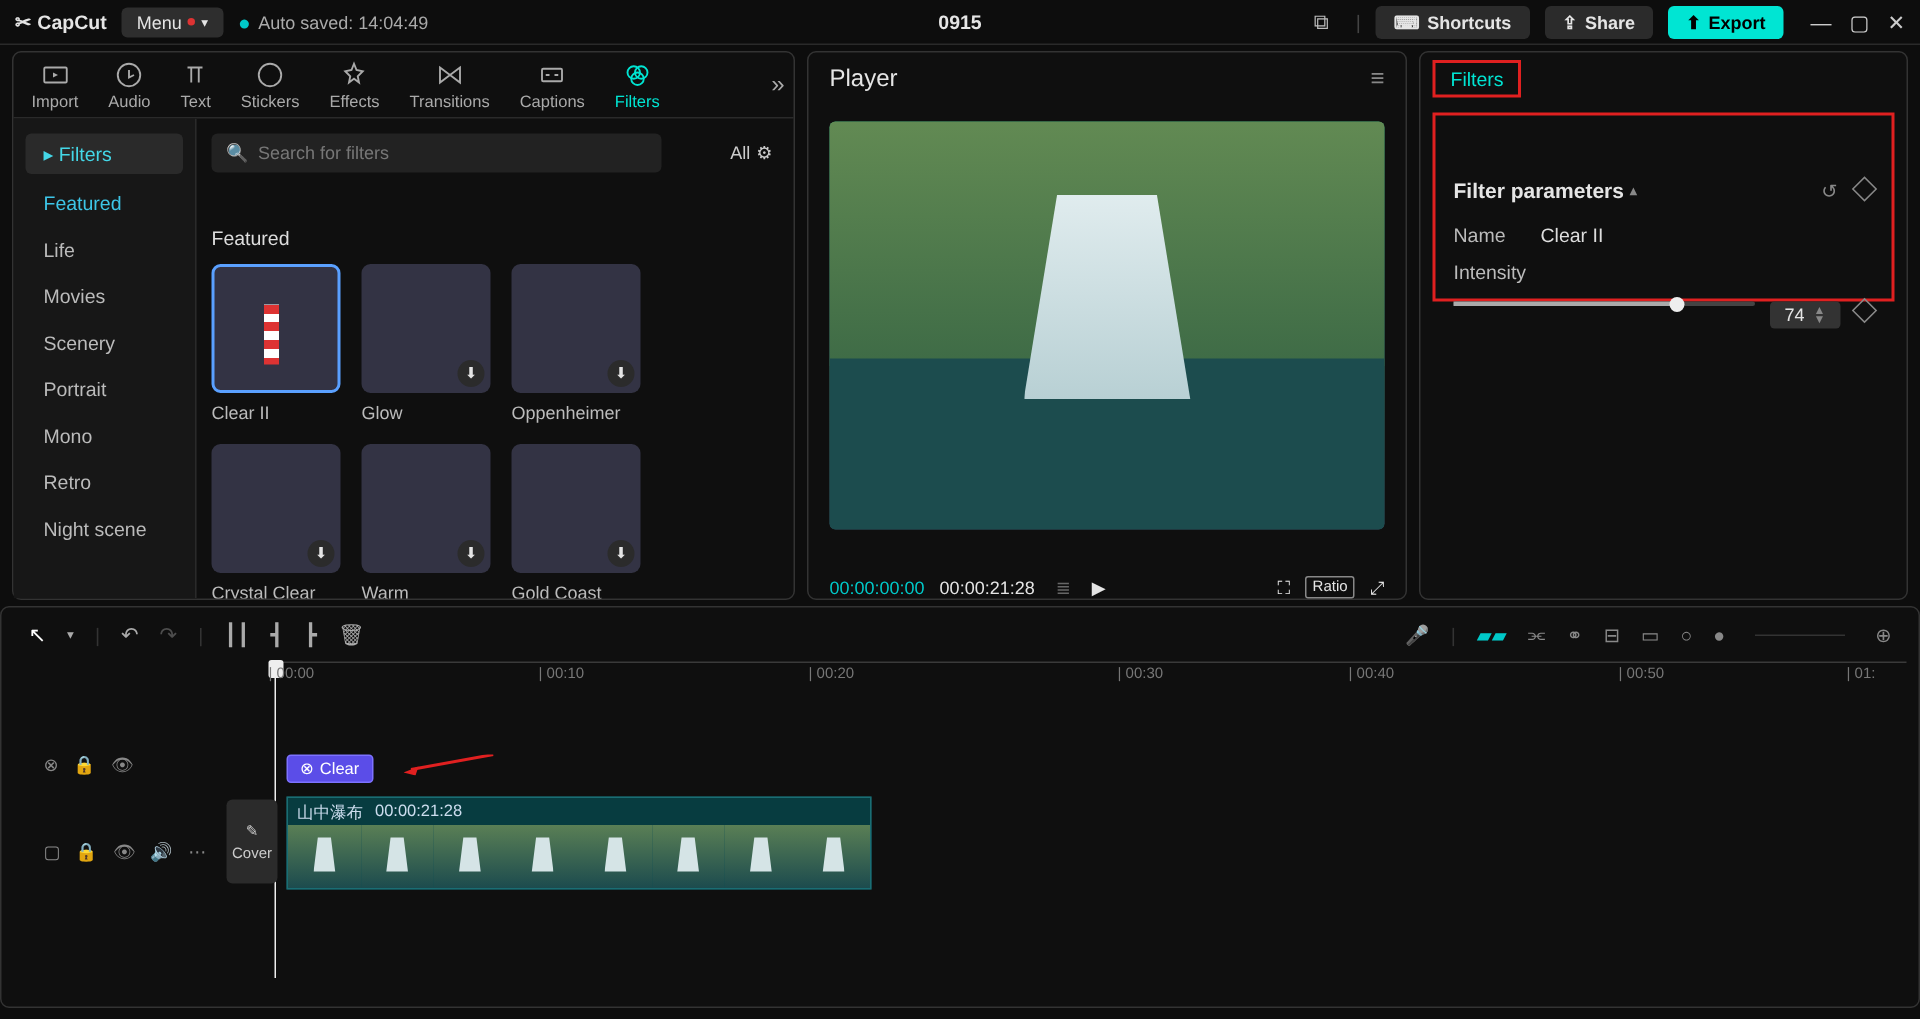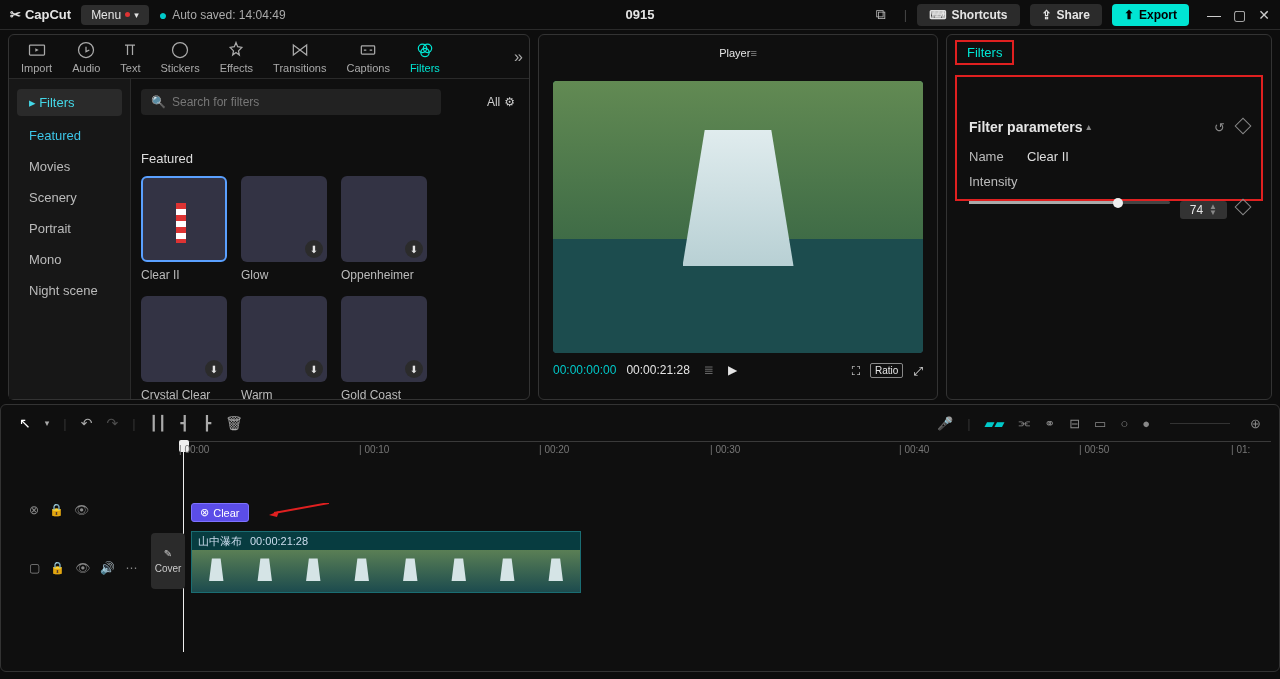--- a/index.html
+++ b/index.html
@@ -61,26 +61,26 @@
 .allbtn { float:right; color:#ccc; font-size:12px; padding:6px 4px; display:flex; align-items:center; gap:4px;}
 .sect-title { clear:both; padding-top:36px; font-size:13px; font-weight:500; color:#ddd;}
 .thumbs { display:flex; gap:14px; flex-wrap:wrap; margin-top:10px;}
 .thumb { width:86px; }
 .thumb .img { width:86px; height:86px; border-radius:6px; background:#334; position:relative; overflow:hidden;}
 .thumb .img.sel { border:2px solid #5aa0ff; }
 .thumb .dl { position:absolute; right:4px; bottom:4px; width:18px; height:18px; background:#2b2b2b; border-radius:50%; display:flex; align-items:center; justify-content:center; font-size:10px;}
 .thumb-label { margin-top:6px; font-size:12px; color:#bbb; }
 
 .player-panel { width:400px; display:flex; flex-direction:column;}
-.player-head { height:36px; display:flex; align-items:center; padding:0 14px; justify-content:center; font-size:11px;}
+.player-head { height:36px; display:flex; align-items:center; padding:0 14px; justify-content:space-between; font-size:16px;}
 .preview { flex:1; margin:10px 14px; background:linear-gradient(#4a7, #356); border-radius:4px; position:relative; overflow:hidden;}
 .wfall-sky { position:absolute; top:0; left:0; right:0; height:60%; background:linear-gradient(#628a53,#3e6b46);}
 .wfall-water { position:absolute; bottom:0; left:0; right:0; height:42%; background:#1c4c4e;}
 .wfall { position:absolute; left:35%; top:18%; width:30%; height:50%; background:linear-gradient(#e0ecee,#b8d0d4); clip-path:polygon(20% 0,80% 0,100% 100%,0 100%);}
-.player-controls { height:36px; display:flex; align-items:flex-start; padding:0 14px; gap:10px; font-size:12px;}
+.player-controls { height:36px; display:flex; align-items:flex-end; padding:0 14px; gap:10px; font-size:12px;}
 .time-cur { color:#00c9c9; }
 .play-ctrl { margin-left:4px;}
 .play-right { margin-left:auto; display:flex; gap:10px; align-items:center;}
 .ratio-box { border:1px solid #888; font-size:10px; padding:1px 4px; border-radius:2px;}
 
 .right-panel { flex:1; display:flex; flex-direction:column;}
 .filters-tab-head { height:34px; display:flex; align-items:center; padding:4px 8px;}
 .filters-tab { color:#00e5d3; border:2px solid #e02020; padding:3px 10px; font-size:13px;}
 .fparams { border:2px solid #e02020; margin:6px 8px; padding:10px 12px; height:126px; }
 .fp-title { font-weight:600; font-size:14px; display:flex; align-items:center; gap:4px;}
@@ -214,24 +214,26 @@
             <circle cx="12" cy="15" r="5"></circle>
           </svg>
           <span>Filters</span>
         </div>
       <div class="tab-arrow">»</div>
     </div>
     <div class="left-body">
       <div class="filter-cats">
         <div class="cat-head">▸ <span>Filters</span></div>
         <div class="cat-item active">Featured</div>
+        <div class="cat-item">Life</div>
         <div class="cat-item">Movies</div>
         <div class="cat-item">Scenery</div>
         <div class="cat-item">Portrait</div>
         <div class="cat-item">Mono</div>
+        <div class="cat-item">Retro</div>
         <div class="cat-item">Night scene</div>
       </div>
       <div class="filter-body">
         <div class="search-bar">
           <span>🔍</span>
           <span>Search for filters</span>
         </div>
         <div class="allbtn">
             <span>All</span> 
             <span>⚙</span>
@@ -365,21 +367,21 @@
     <div style="width:60px;border-top:1px solid #333;margin:0 6px;"></div>
     <span class="tl-right-ic">⊕</span>
   </div>
   <div class="tl-ruler">
     <div class="playhead"></div>
     <div class="playline"></div>
     <div id="ticks">
         <span class="tick" style="left: 0px;">| 00:00</span>
         <span class="tick" style="left: 180px;">| 00:10</span>
         <span class="tick" style="left: 360px;">| 00:20</span>
-        <span class="tick" style="left: 531px;">| 00:30</span>
+        <span class="tick" style="left: 566px;">| 00:30</span>
         <span class="tick" style="left: 720px;">| 00:40</span>
         <span class="tick" style="left: 900px;">| 00:50</span>
         <span class="tick" style="left: 1052px;">| 01:</span>
       </div>
   </div>
   <div class="tl-tracks">
     <div class="track-controls">
       <span>⊗</span>
       <span>🔒</span>
       <span>👁</span>

